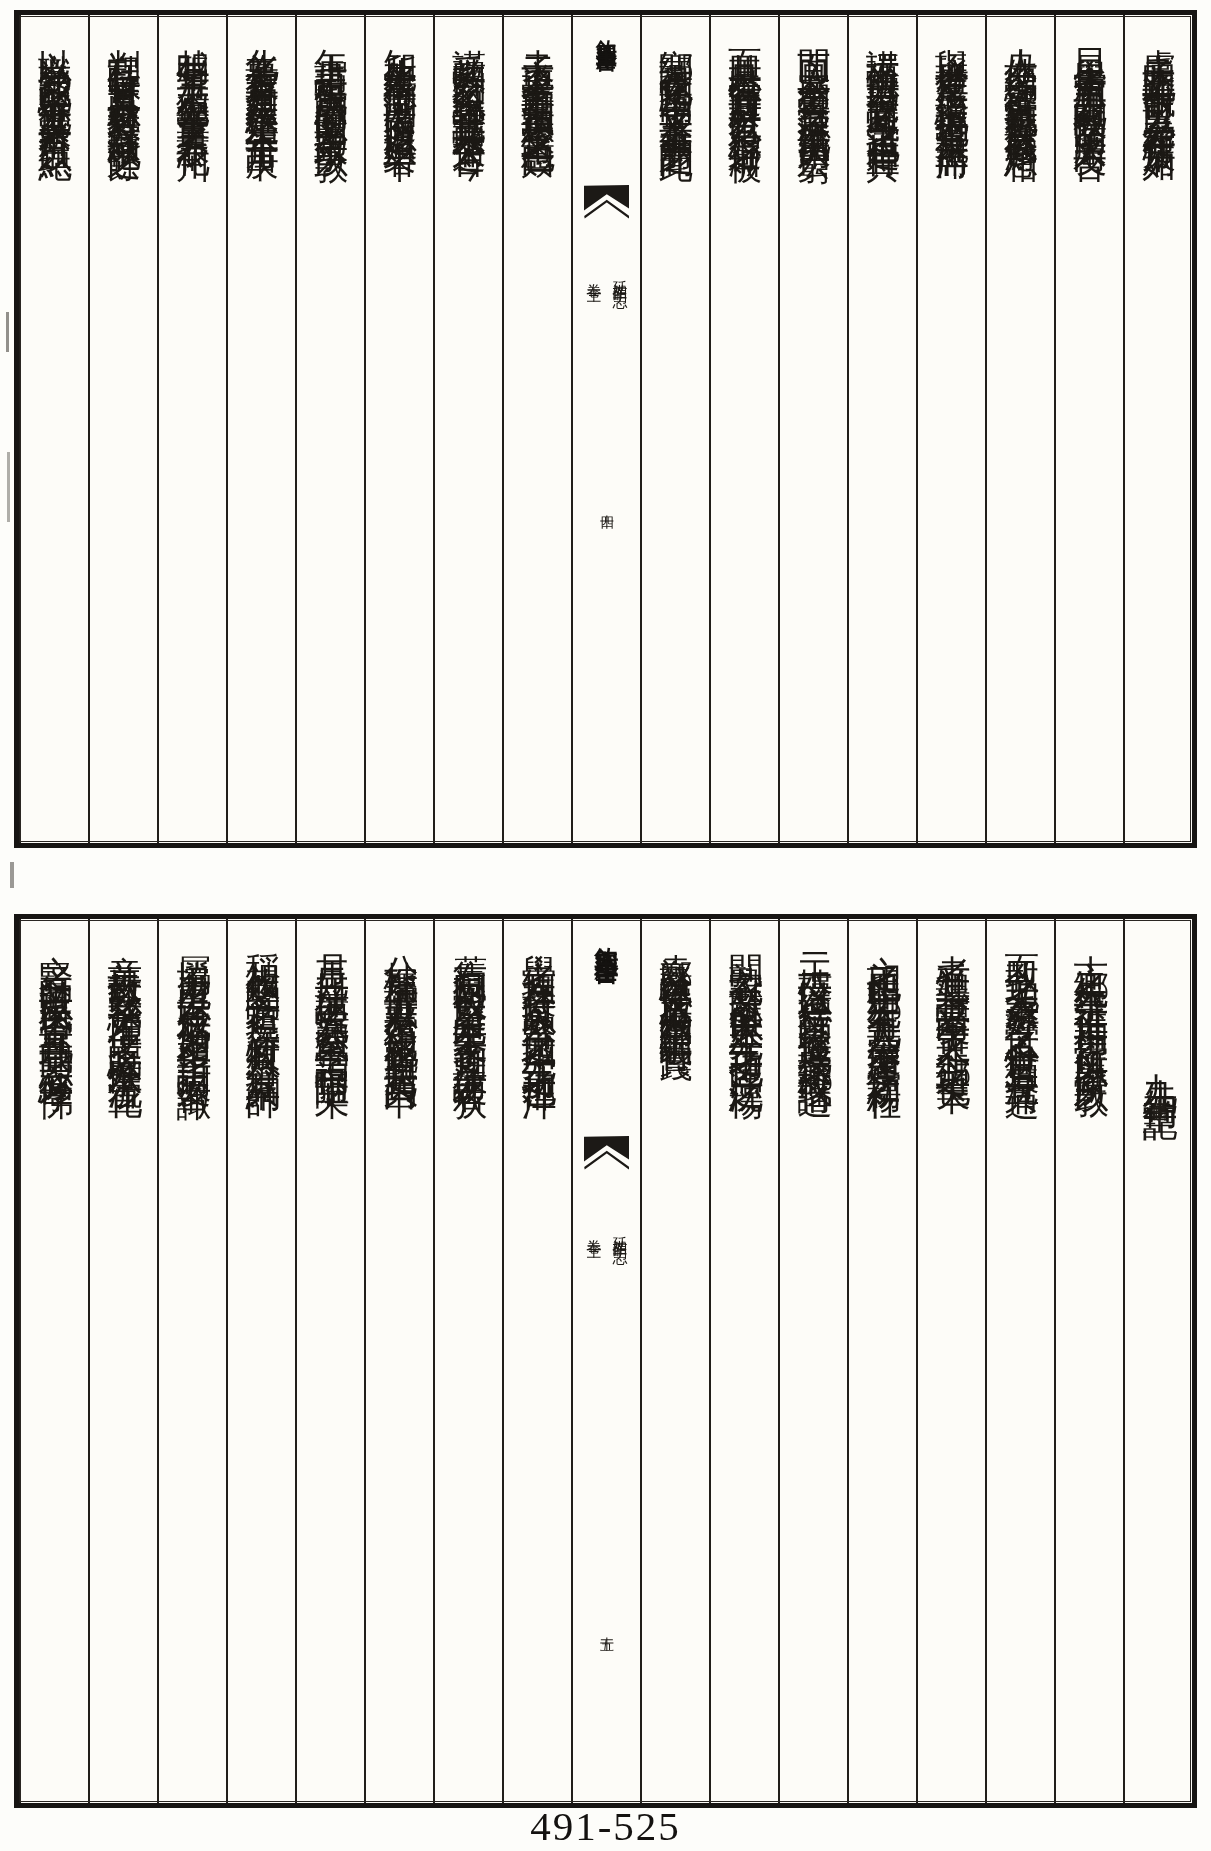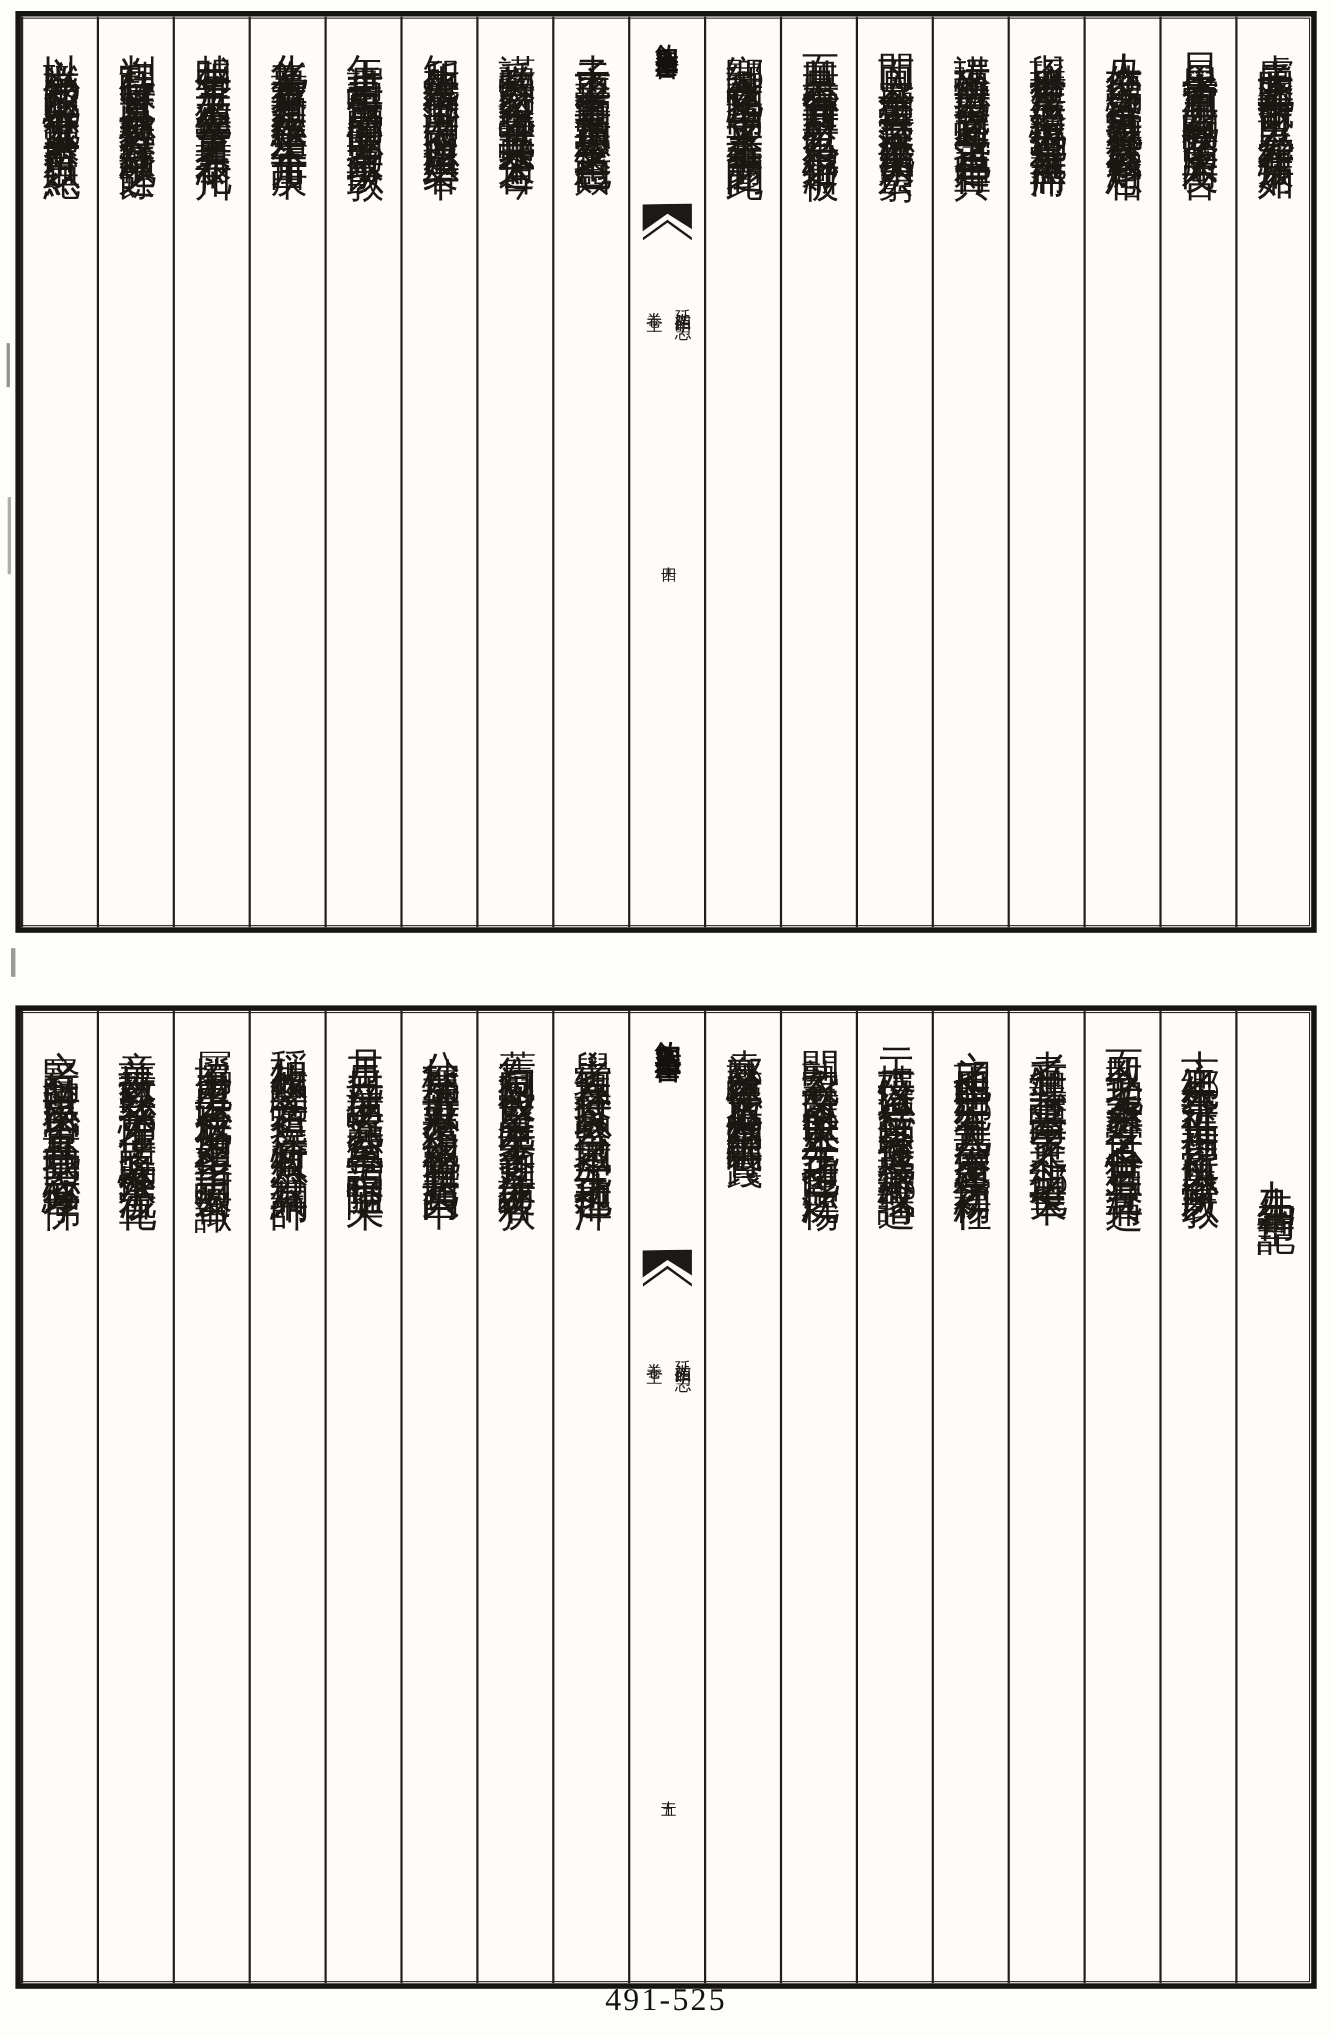--- a/index.html
+++ b/index.html
@@ -90,21 +90,21 @@
     transform: translateX(-50%);
     writing-mode: vertical-rl; text-orientation: upright;
     font-size: 14px; letter-spacing: 2px; color: #1d1a16;
   }
   .b0 .bx-page { top: 59%; }
   .b1 .bx-page { top: 80%; }
   .footer {
     position: absolute; top: 1802px; left: 0;
     width: 100%;
     text-align: center;
-    font-size: 29px; letter-spacing: 2px;
+    font-size: 41px; letter-spacing: 2px;
     color: #141210;
   }
   .artifact {
     position: absolute;
     background: #3a362f;
   }
   .a1 { left: 6px; top: 312px; width: 3px; height: 40px; opacity: .55; }
   .a2 { left: 7px; top: 452px; width: 3px; height: 70px; opacity: .4; }
   .a3 { left: 10px; top: 862px; width: 4px; height: 26px; opacity: .5; }
 </style>

